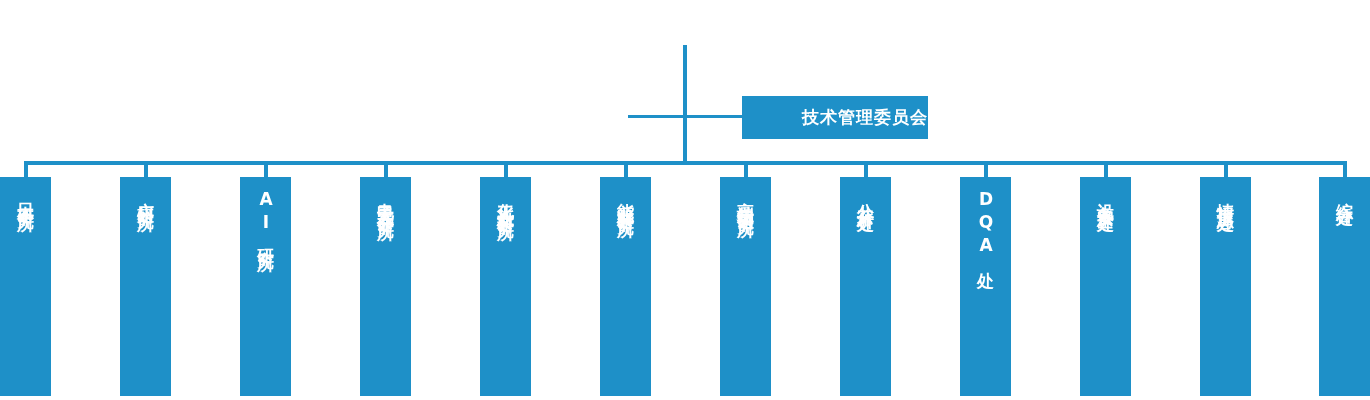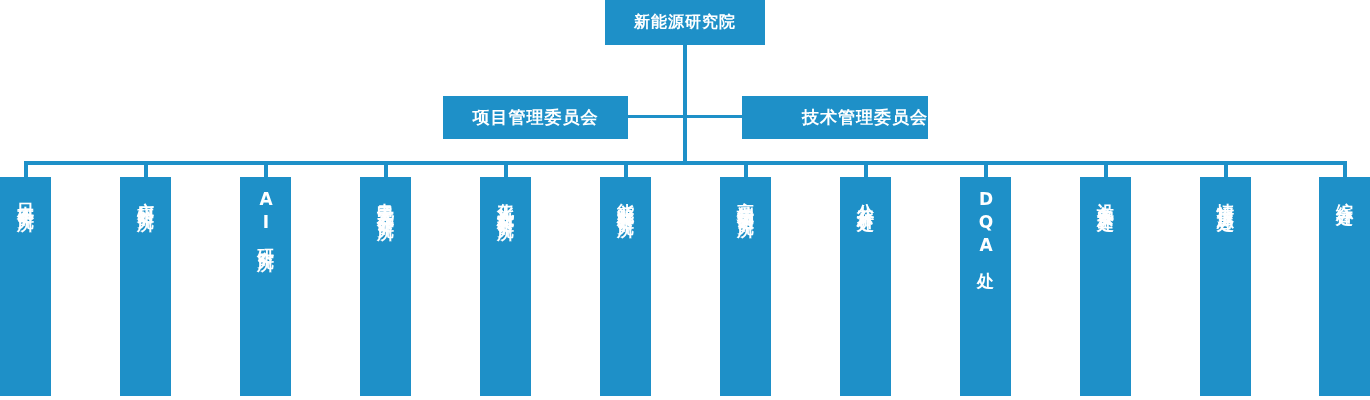--- a/index.html
+++ b/index.html
@@ -104,27 +104,21 @@
   <div class="line line-v" style="left:384px;  top:161px; height:16px;"></div>
   <div class="line line-v" style="left:504px;  top:161px; height:16px;"></div>
   <div class="line line-v" style="left:624px;  top:161px; height:16px;"></div>
   <div class="line line-v" style="left:744px;  top:161px; height:16px;"></div>
   <div class="line line-v" style="left:864px;  top:161px; height:16px;"></div>
   <div class="line line-v" style="left:984px;  top:161px; height:16px;"></div>
   <div class="line line-v" style="left:1104px; top:161px; height:16px;"></div>
   <div class="line line-v" style="left:1224px; top:161px; height:16px;"></div>
   <div class="line line-v" style="left:1343px; top:161px; height:16px;"></div>
 
-  <div class="node node-root">
-    <span class="node-label">新能源研究院</span>
-  </div>
 
-  <div class="node node-committee" id="committee-project">
-    <span class="node-label">项目管理委员会</span>
-  </div>
   <div class="node node-committee" id="committee-tech">
     <span class="node-label">技术管理委员会</span>
   </div>
 
   <div class="node node-leaf" style="left:0px;">
     <span class="node-label">日本研究所</span>
   </div>
   <div class="node node-leaf" style="left:120px;">
     <span class="node-label">广州研究所</span>
   </div>

